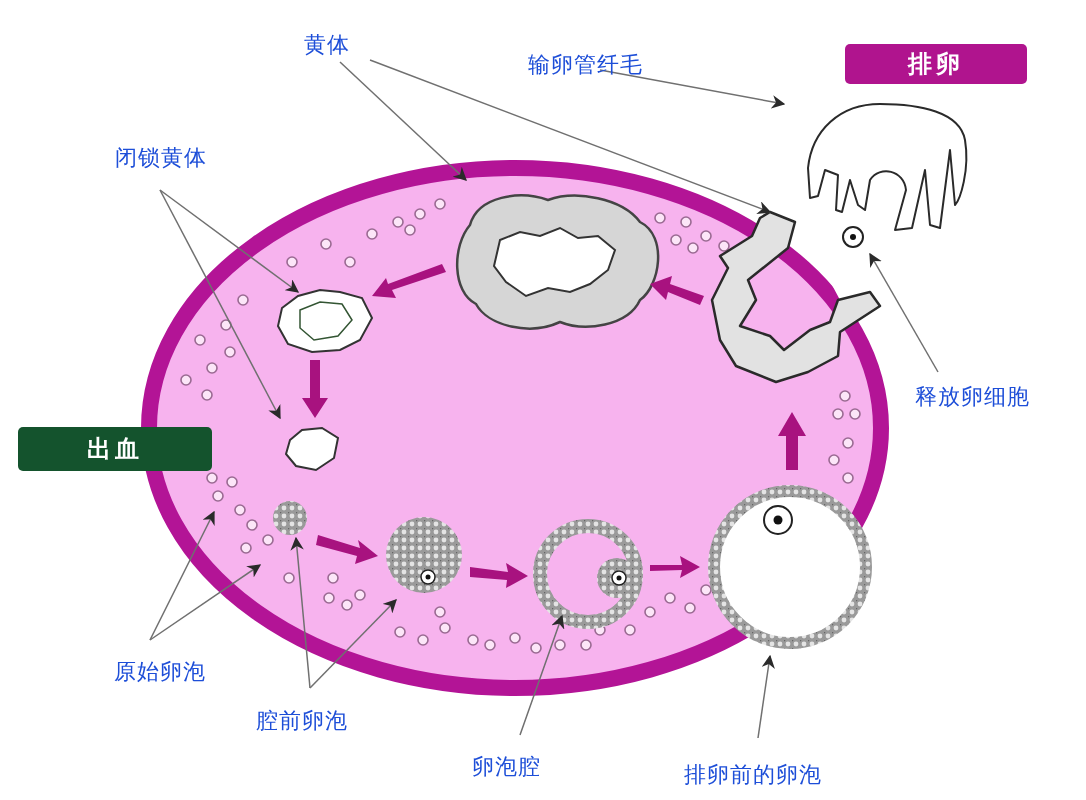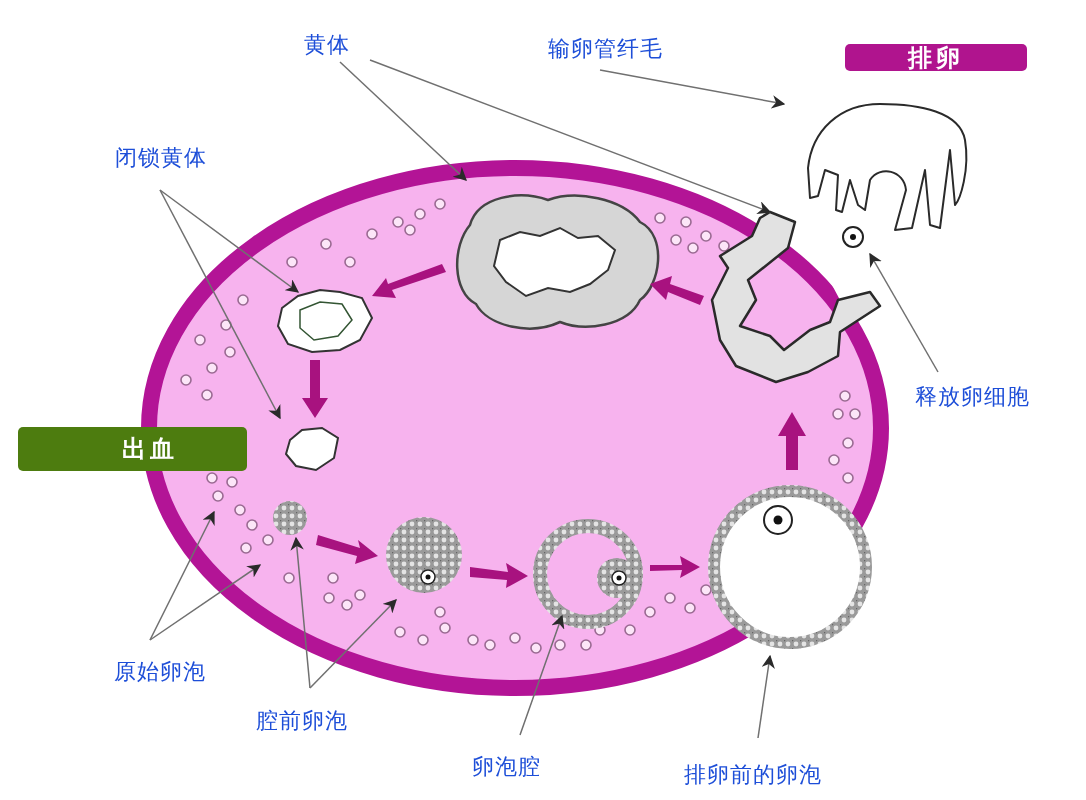--- a/index.html
+++ b/index.html
@@ -4,22 +4,22 @@
 <style>
   html, body { margin: 0; padding: 0; background: #ffffff; }
   body { width: 1086px; height: 800px; overflow: hidden; position: relative;
          font-family: "DejaVu Sans", "Liberation Sans", sans-serif; }
   #diagram { position: absolute; left: 0; top: 0; width: 1086px; height: 800px; }
   .label { position: absolute; font-size: 22px; color: #1d4ed8; white-space: nowrap;
            font-family: "DejaVu Sans", "Liberation Sans", sans-serif; letter-spacing: 1px; }
   .badge { position: absolute; color: #ffffff; font-size: 24px; font-weight: bold;
            display: flex; align-items: center; justify-content: center; border-radius: 5px;
            letter-spacing: 4px; font-family: "DejaVu Sans", "Liberation Sans", sans-serif; }
-  .badge-ovulation { left: 845px; top: 44px; width: 182px; height: 27px; background: #b0148e; }
-  .badge-bleeding { left: 18px; top: 427px; width: 194px; height: 44px; background: #4d7c0f; padding-left: 35px; }
+  .badge-ovulation { left: 845px; top: 44px; width: 182px; height: 40px; background: #b0148e; }
+  .badge-bleeding { left: 18px; top: 427px; width: 194px; height: 44px; background: #14532d; }
 </style>
 </head>
 <body>
 
 <svg id="diagram" viewBox="0 0 1086 800" xmlns="http://www.w3.org/2000/svg">
   <defs>
     <marker id="ptr" viewBox="0 0 10 10" refX="9" refY="5" markerWidth="9" markerHeight="9" orient="auto">
       <path d="M0,0 L10,5 L0,10 L3,5 z" fill="#2a2a2a"></path>
     </marker>
     <pattern id="cells" width="8" height="8" patternUnits="userSpaceOnUse">
@@ -155,19 +155,19 @@
     <line x1="310" y1="688" x2="396" y2="600"></line>
     <line x1="520" y1="735" x2="562" y2="616"></line>
     <line x1="758" y1="738" x2="770" y2="656"></line>
   </g>
 </svg>
 
 <div class="badge badge-ovulation">排卵</div>
 <div class="badge badge-bleeding">出血</div>
 
 <div class="label" style="left:304px; top:30px;">黄体</div>
-<div class="label" style="left:528px; top:34px;margin-left:20px;">输卵管纤毛</div>
+<div class="label" style="left:528px; top:50px;">输卵管纤毛</div>
 <div class="label" style="left:115px; top:143px;">闭锁黄体</div>
 <div class="label" style="left:915px; top:382px;">释放卵细胞</div>
 <div class="label" style="left:83px; top:657px;margin-left:31px;">原始卵泡</div>
 <div class="label" style="left:256px; top:706px;">腔前卵泡</div>
 <div class="label" style="left:472px; top:752px;">卵泡腔</div>
 <div class="label" style="left:684px; top:752px;margin-top:8px;">排卵前的卵泡</div>
 
 </body></html>

